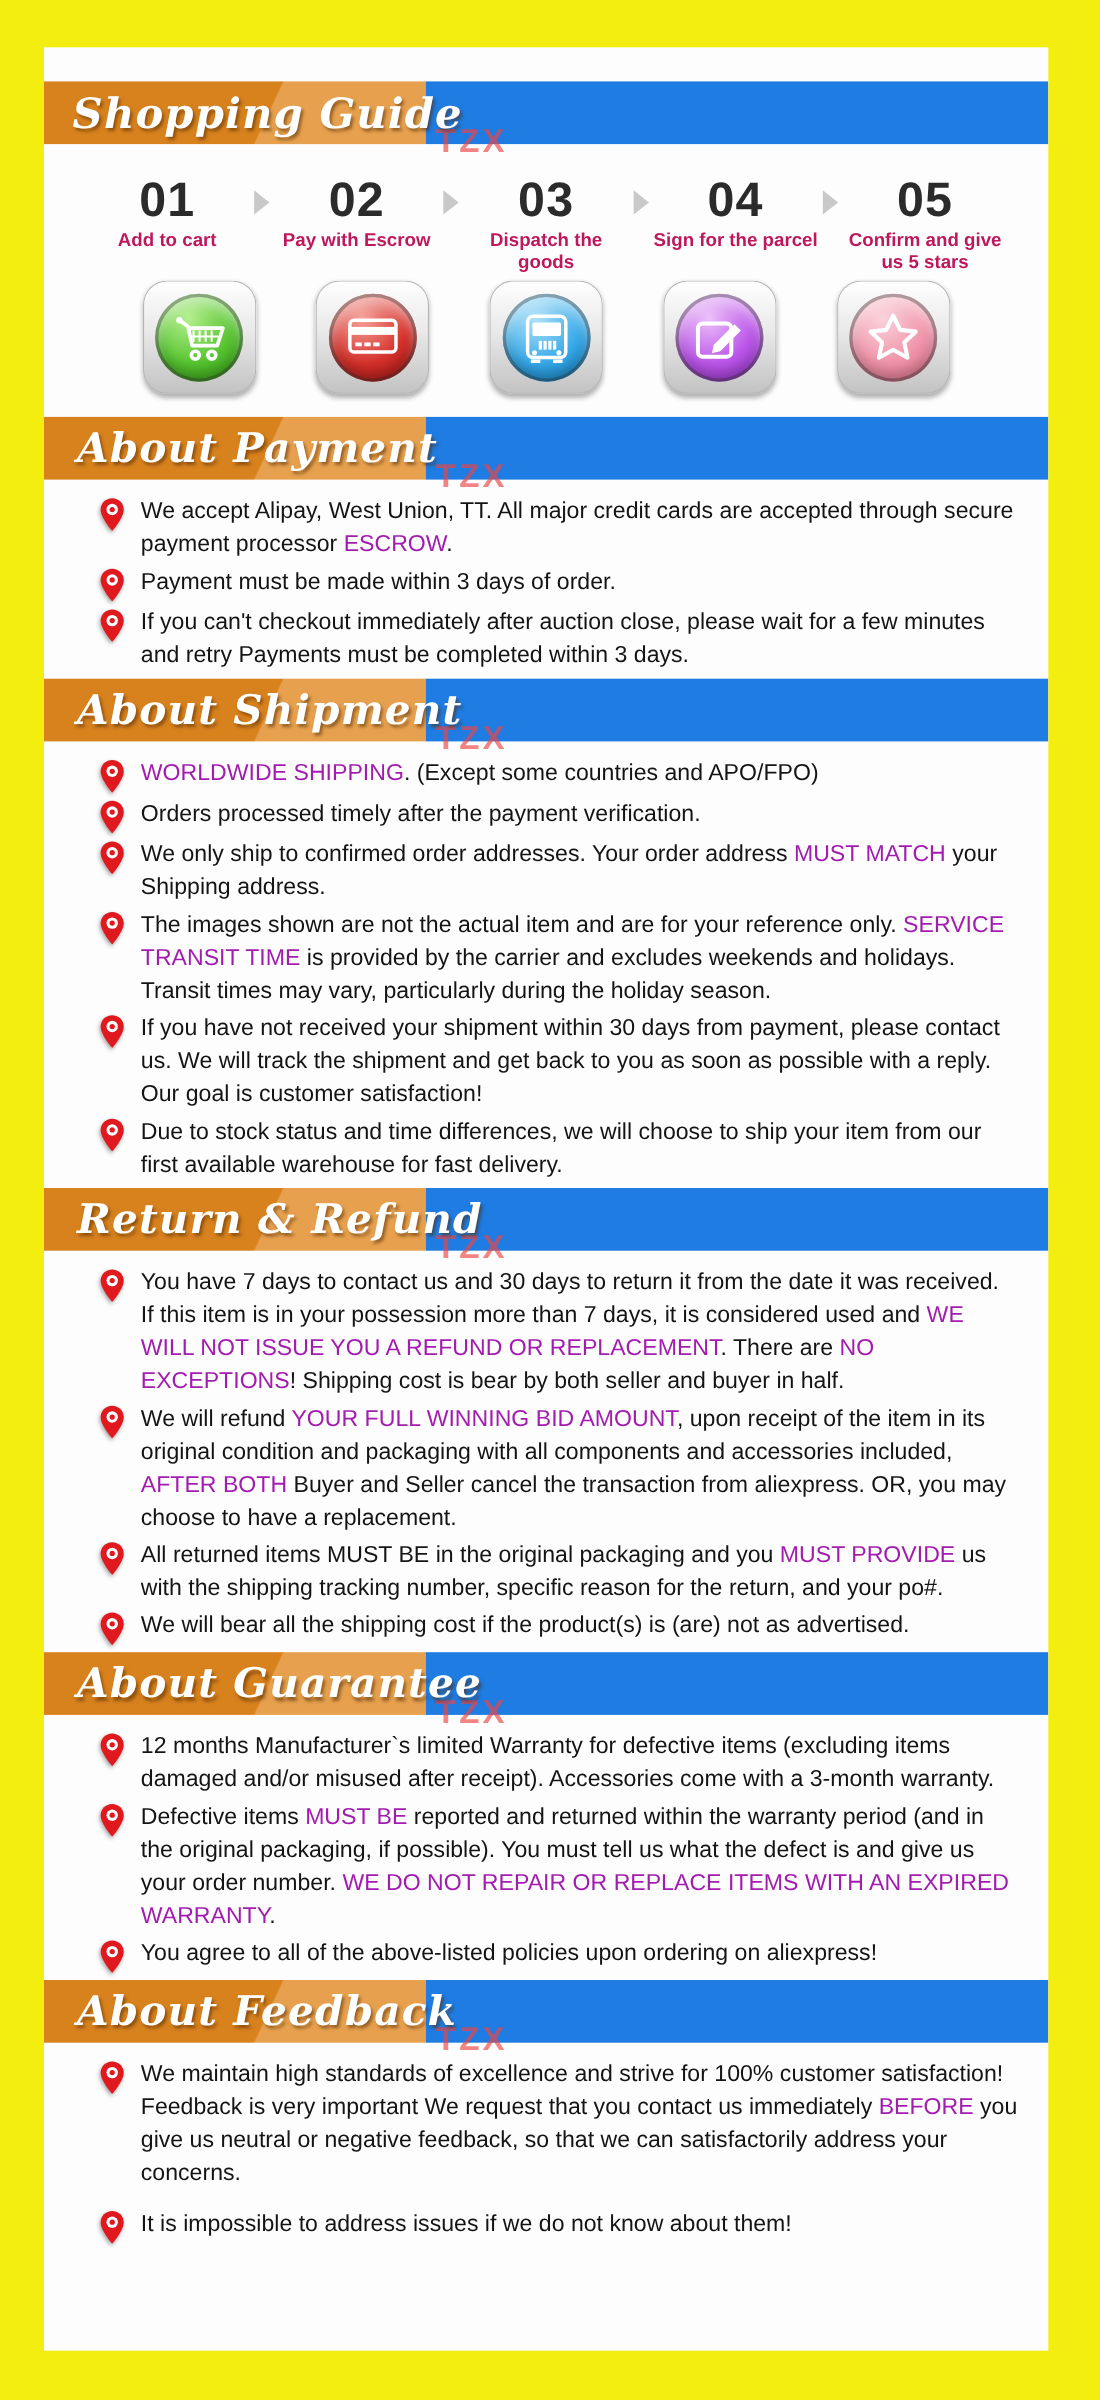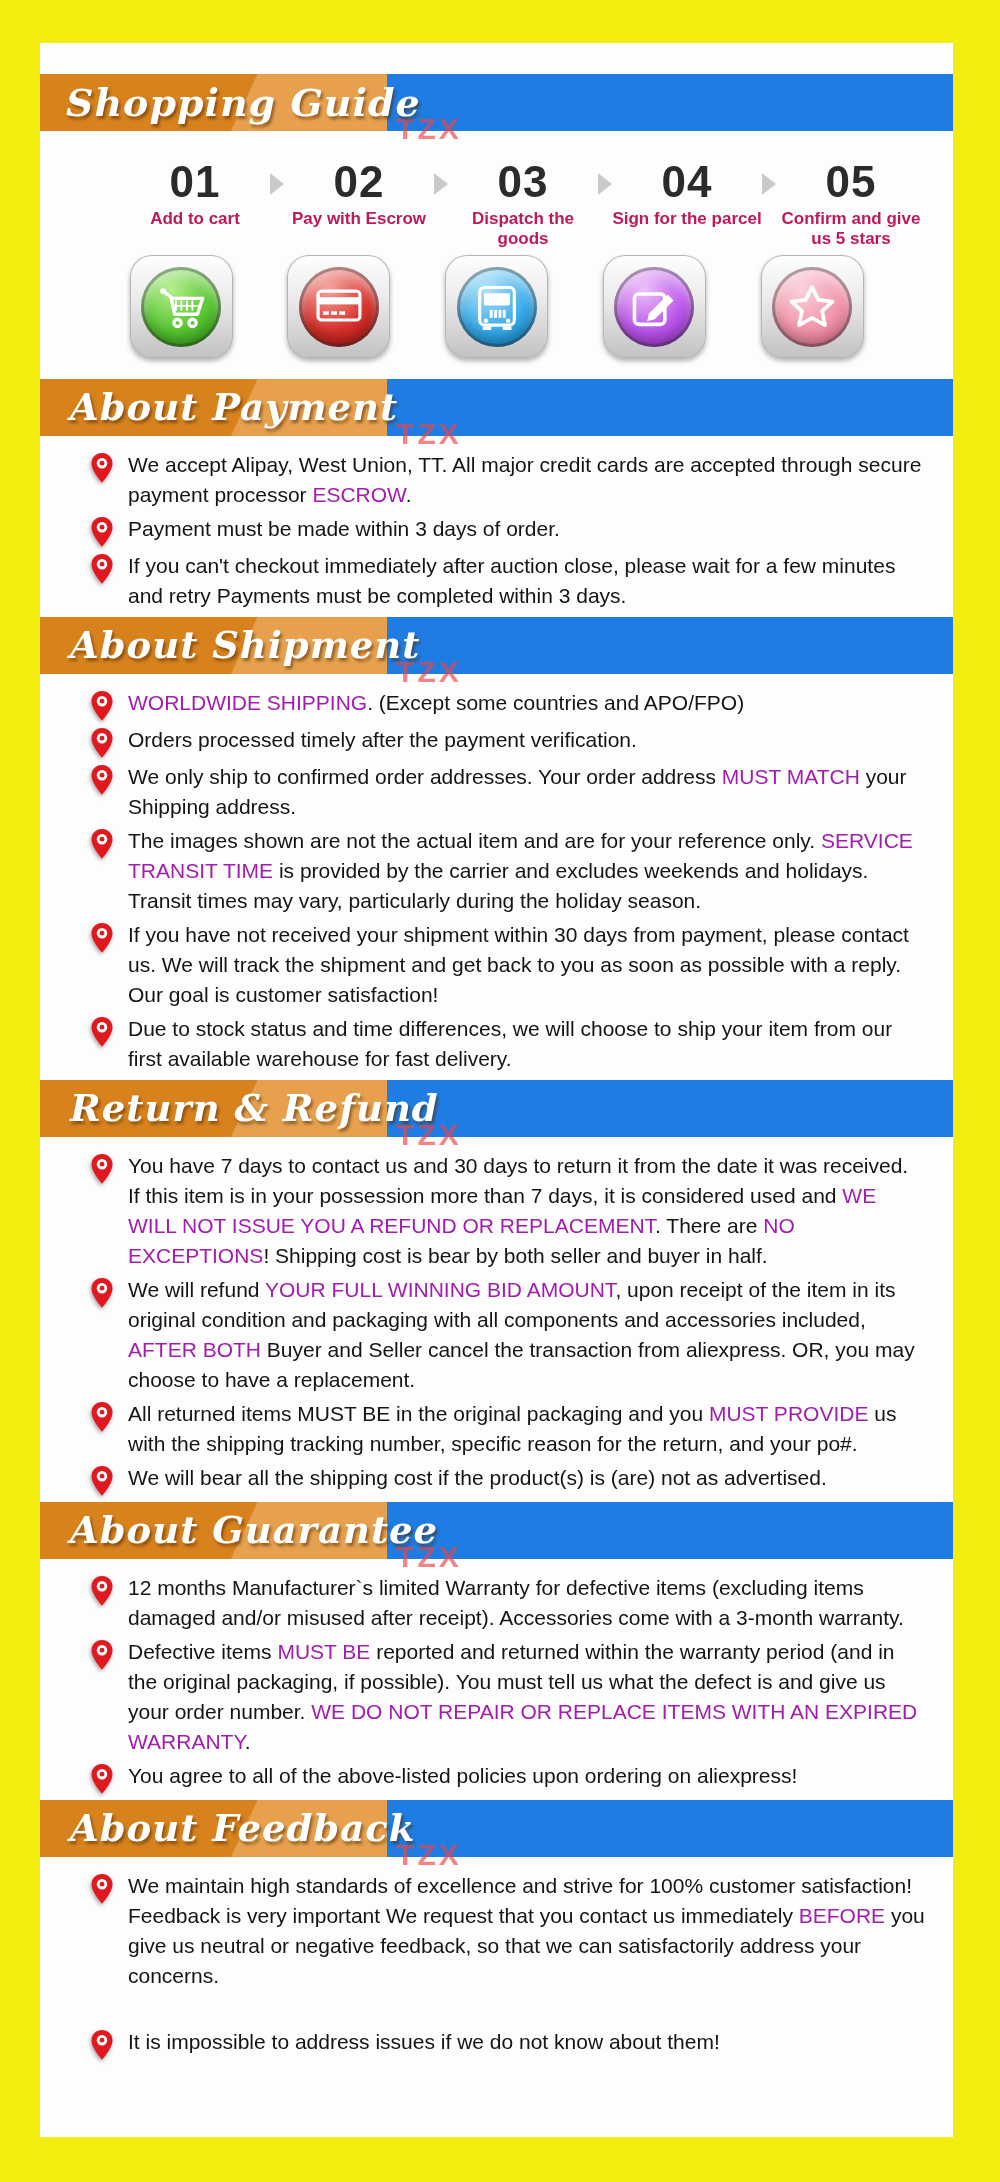--- a/index.html
+++ b/index.html
@@ -35,21 +35,21 @@
   .watermark{
     position:absolute;left:39%;bottom:-15px;z-index:2;
     font-size:30px;font-weight:bold;letter-spacing:3px;
     color:#ef4444;opacity:.65;
   }
   .band--main{margin-top:31px;}
   .band--section{margin-top:6px;}
   .band--payment{margin-top:21px;}
   
   .steps-row{
-    margin-top:26px;padding:0 80px;
+    margin-top:26px;padding:0 37px;
     display:flex;align-items:flex-start;justify-content:space-between;
   }
   .step{width:150px;text-align:center;flex:0 0 auto;}
   .step-num{
     font-size:44px;font-weight:bold;color:#2b2b2b;line-height:50px;
     letter-spacing:1px;
   }
   .step-label{
     margin-top:2px;font-size:17px;line-height:20px;font-weight:bold;color:#be185d;
   }
@@ -74,21 +74,21 @@
     width:80px;height:80px;border-radius:50%;
     display:flex;align-items:center;justify-content:center;
     box-shadow:inset 0 0 0 3px rgba(40,40,40,.35), inset 0 10px 12px rgba(255,255,255,.55), inset 0 -8px 12px rgba(0,0,0,.25);
   }
   .orb svg{width:52px;height:50px;display:block;}
   
   .items{padding:14px 28px 0 50px;}
   .bullet-item{
     display:flex;align-items:flex-start;gap:14px;margin-bottom:4px;
   }
-  .bullet-item.gap-before{margin-top:36px;}
+  .bullet-item.gap-before{margin-top:16px;}
   .pin{flex:0 0 auto;width:24px;height:31px;margin-top:2px;
        filter:drop-shadow(-1px 2px 2px rgba(0,0,0,.35));}
   .bullet-text{
     margin:0;font-size:21px;line-height:30px;color:#141414;
   }
   .blue-em{color:#a21caf;}
 </style>
 </head>
 <body>
 

